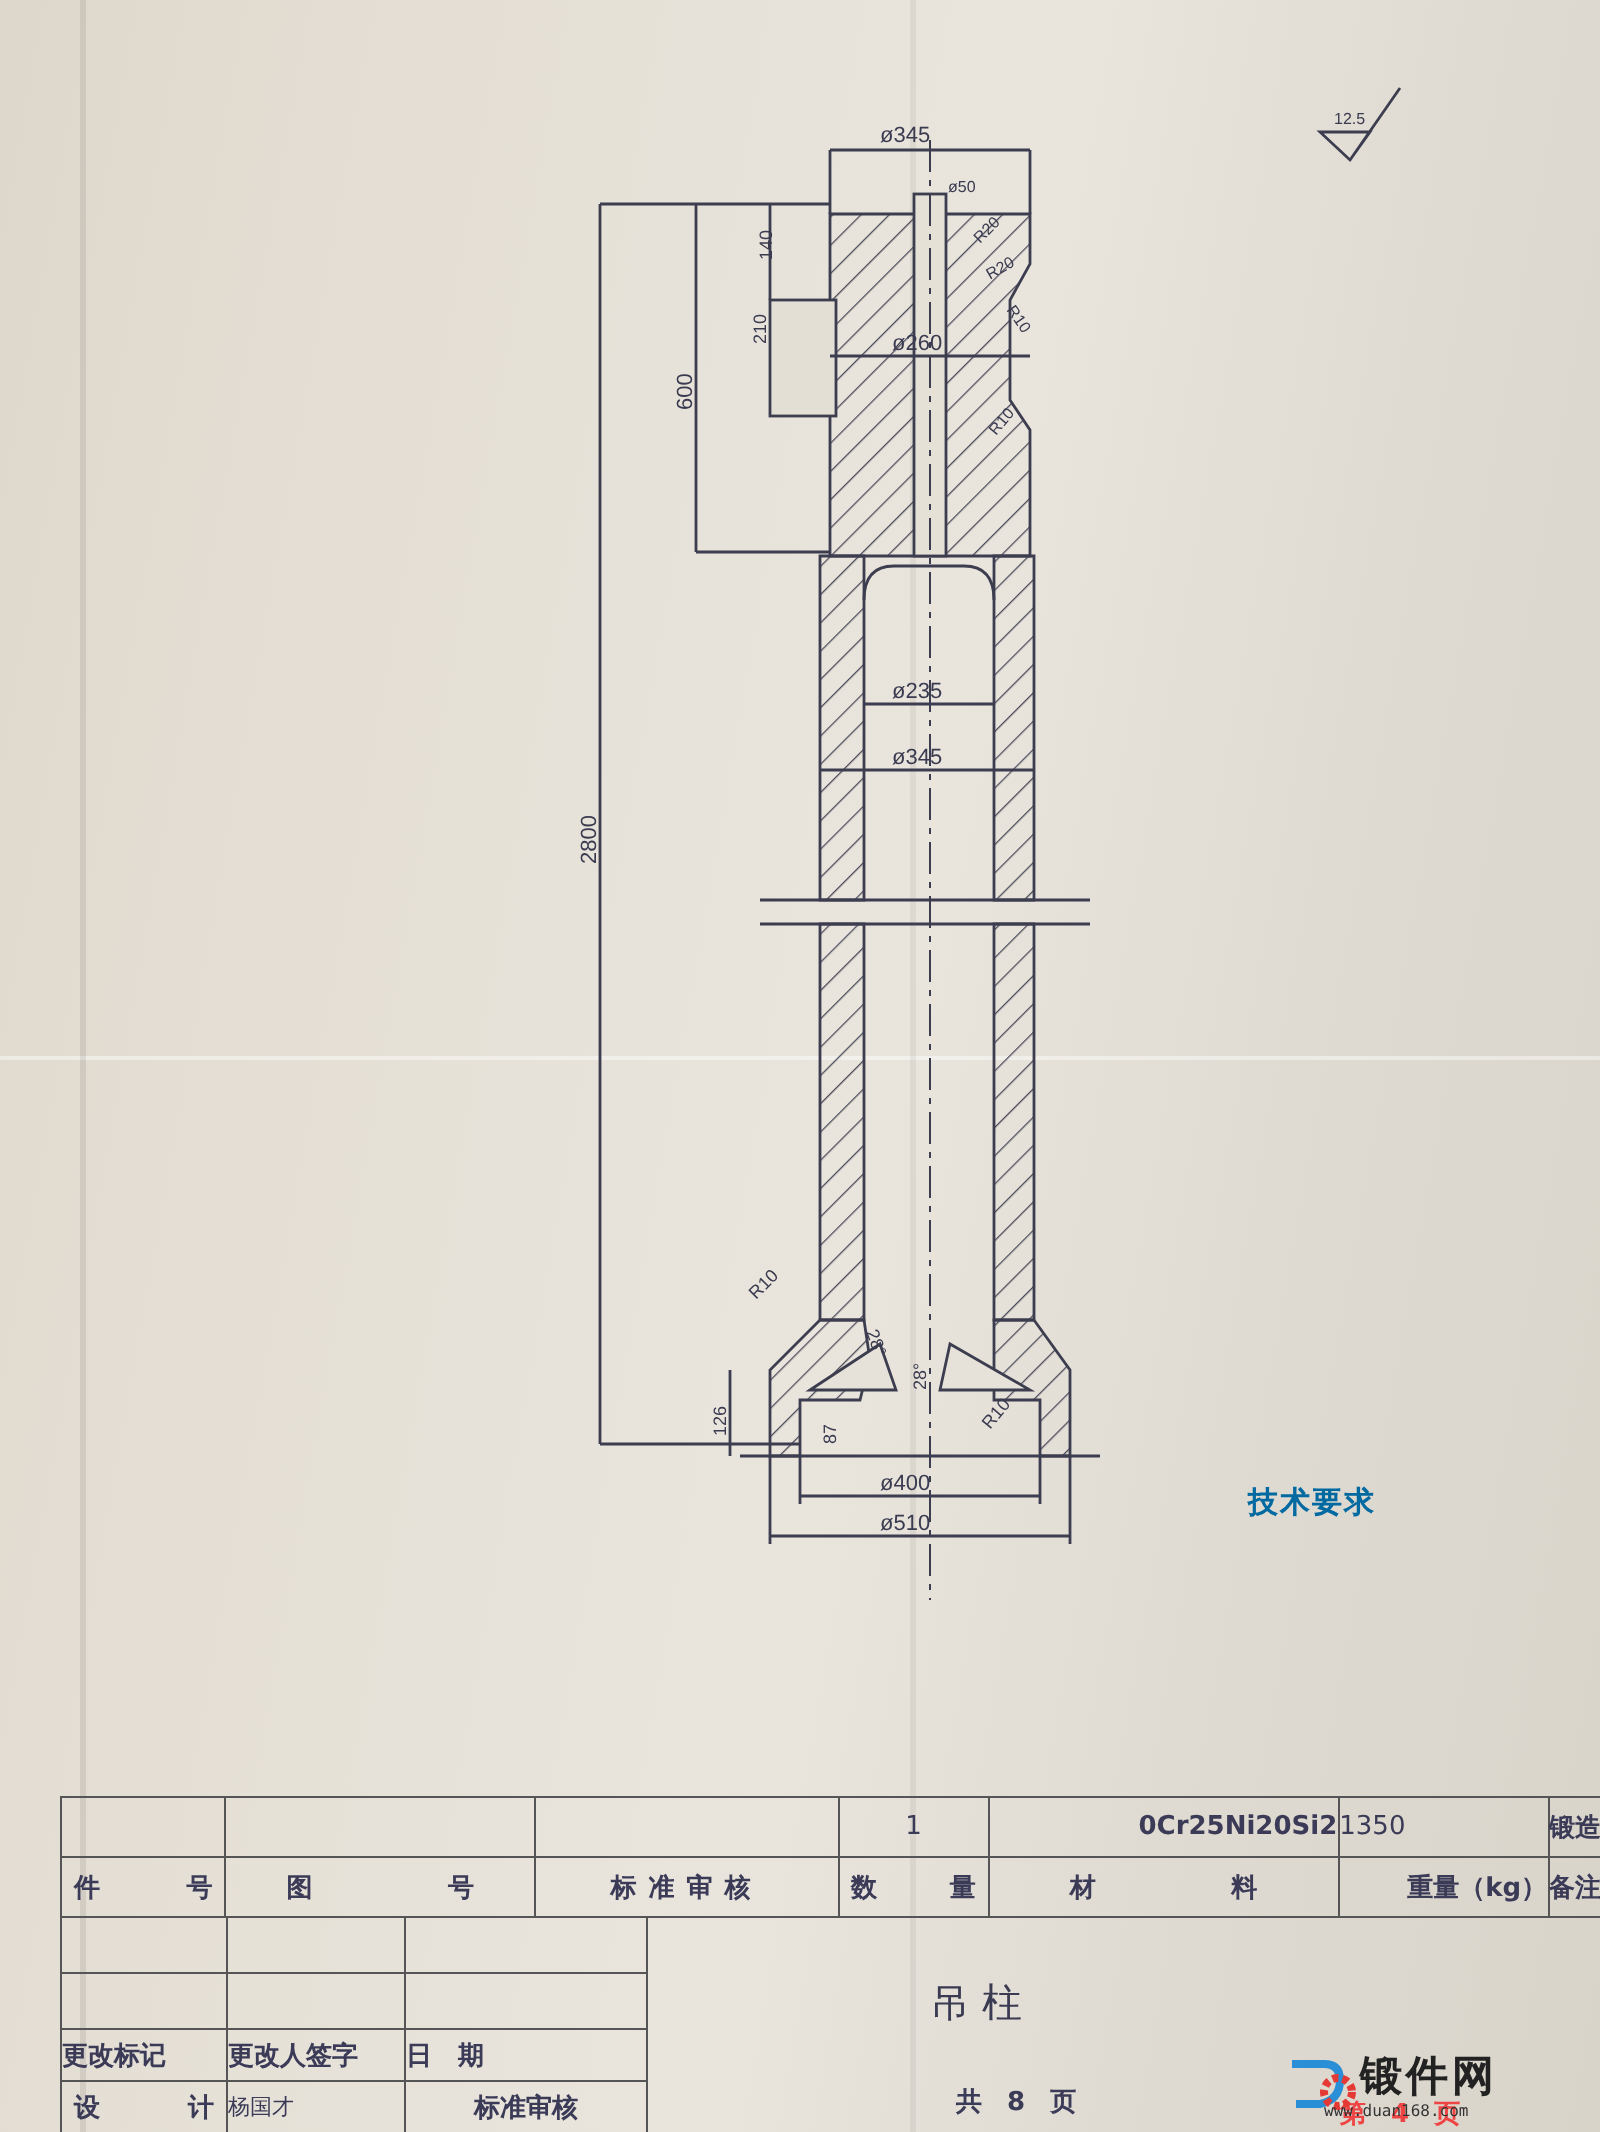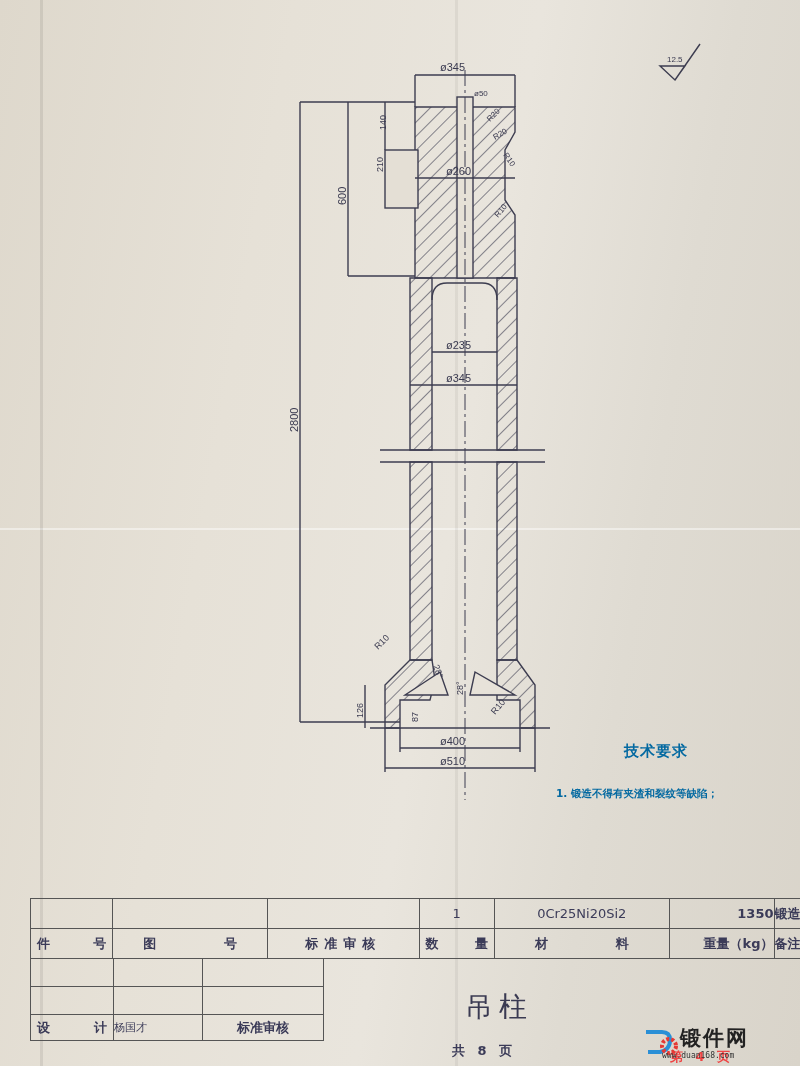--- a/index.html
+++ b/index.html
@@ -10,21 +10,21 @@
   .fold-v{position:absolute;top:0;width:3px;height:1066px;background:rgba(0,0,0,0.05);}
   svg.drawing{position:absolute;left:0;top:0;}
   .dim{font-family:"Liberation Sans",sans-serif;font-size:11px;fill:#3a3a50;}
   .tech{position:absolute;left:556px;top:742px;width:232px;color:#0369a1;}
   .tech-title{font-size:15px;font-weight:bold;text-align:left;padding-left:68px;letter-spacing:1px;}
   .tech-item{font-size:10.5px;font-weight:bold;line-height:17px;margin-top:0;}
   .tech-list{margin-top:24px;}
   .tbl{position:absolute;border-collapse:collapse;color:#3b3b58;}
   .tbl td{border:1.5px solid #555;padding:0;font-size:13px;font-weight:bold;}
   .spread{display:flex;justify-content:space-between;padding:0 6px;}
-  .name{position:absolute;left:465px;top:988px;font-size:28px;color:#3a3a52;letter-spacing:6px;font-family:Liberation Mono, monospace;}
+  .name{position:absolute;left:465px;top:988px;font-size:20px;color:#3a3a52;letter-spacing:6px;font-family:Liberation Mono, monospace;}
   .logo{position:absolute;left:642px;top:1024px;width:158px;height:40px;}
   .logo-text{position:absolute;left:38px;top:0;font-size:21px;font-weight:bold;color:#222;letter-spacing:2px;}
   .logo-url{position:absolute;left:20px;top:27px;font-size:8px;color:#333;font-family:"DejaVu Sans Mono",monospace;}
 </style>
 </head>
 <body>
 
 <div class="fold-h" style="top:528px;"></div>
 <div class="fold-v" style="left:455px;"></div>
 <div class="fold-v" style="left:40px;background:rgba(0,0,0,0.08);"></div>
@@ -107,33 +107,32 @@
     <text class="dim" x="418" y="722" style="font-size:9px" transform="rotate(-90 418 722)">87</text>
     <text class="dim" x="440" y="745">ø400</text>
     <text class="dim" x="440" y="765">ø510</text>
     <text class="dim" x="667" y="62" style="font-size:8px">12.5</text>
   </g>
 </svg>
 
 <div class="tech">
   <div class="tech-title">技术要求</div>
   <div class="tech-list">
-    <div class="tech-item">1. 锻造不得有夹渣和裂纹等缺陷；</div>
   </div>
 </div>
 
 <table class="tbl" style="left:30px;top:898px;width:790px;">
   <tbody>
       <tr style="height:30px;">
     <td style="width:82px;"></td>
     <td style="width:155px;"></td>
     <td style="width:153px;"></td>
     <td style="width:75px;text-align:center;font-weight:normal;">1</td>
-    <td style="width:175px;text-align:center;font-weight:normal;">0Cr25Ni20Si2</td>
-    <td style="width:105px;text-align:right;font-weight:bold;">1350</td>
+    <td style="width:175px;text-align:right;font-weight:bold;">0Cr25Ni20Si2</td>
+    <td style="width:105px;text-align:left;font-weight:normal;">1350</td>
     <td style="width:45px;">锻造</td>
   </tr>
   <tr style="height:30px;">
     <td>
           <div class="spread">
             <span>件</span>
             <span>号</span>
           </div>
         </td>
     <td>
@@ -167,33 +166,38 @@
         <td style="width:82px;"></td>
         <td style="width:88px;"></td>
         <td style="width:65px;"></td>
       </tr>
   <tr style="height:28px;">
         <td></td>
         <td></td>
         <td></td>
       </tr>
   <tr style="height:26px;">
+    <td>更改标记</td>
+    <td>更改人签字</td>
+    <td>日　期</td>
+  </tr>
+  <tr style="height:26px;">
     <td>
           <div class="spread">
             <span>设</span>
             <span>计</span>
           </div>
         </td>
     <td style="font-weight:normal;font-size:11px;">杨国才</td>
     <td style="width:120px;text-align:center;">标准审核</td>
   </tr>
 </tbody>
   </table>
 
-<div style="position:absolute;left:452px;top:1042px;font-size:13px;font-weight:bold;color:#3b3b58;letter-spacing:4px;">共 8 页</div>
+<div style="position:absolute;left:478px;top:1042px;font-size:13px;font-weight:bold;color:#3b3b58;letter-spacing:4px;">共 8 页</div>
 <div style="position:absolute;left:670px;top:1048px;font-size:13px;font-weight:bold;color:#ef4444;letter-spacing:4px;">第 4 页</div>
 <div class="name">吊柱</div>
 
 <div class="logo">
   <svg width="36" height="36" viewBox="0 0 36 36">
     <path d="M4 8 L20 8 Q28 8 28 16 Q28 26 18 28 L6 28" stroke="#2a8fd6" stroke-width="4" fill="none"></path>
     <circle cx="27" cy="22" r="7" fill="none" stroke="#e53935" stroke-width="4" stroke-dasharray="3 2"></circle>
   </svg>
   <div class="logo-text">锻件网</div>
   <div class="logo-url">www.duan168.com</div>

